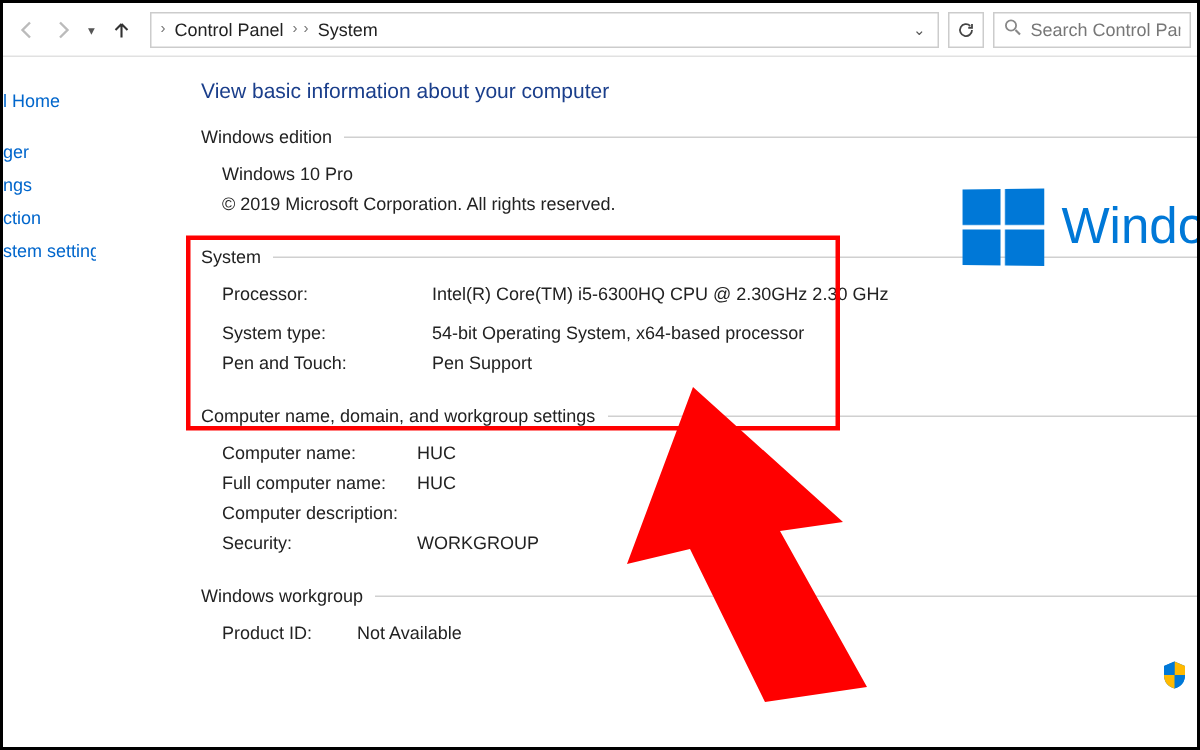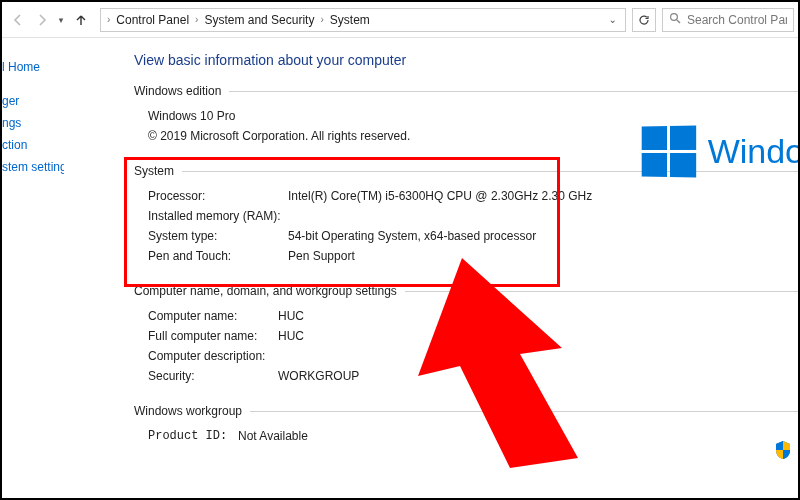--- a/index.html
+++ b/index.html
@@ -23,21 +23,21 @@
 
   .main { flex: 1; padding: 14px 0 0 70px; font-size: 12px; color: #222; position: relative; }
   .main h1 { font-size: 14px; font-weight: 400; color: #1a3e8b; margin-bottom: 16px; }
   fieldset { border: none; border-top: 1px solid #d0d0d0; padding: 0; margin: 0 0 10px 0; }
   legend { font-size: 12px; color: #222; padding-right: 8px; }
   .inner { padding: 8px 0 8px 14px; }
   .row { display: flex; padding: 3px 0; font-size: 12px; }
   .row .k { width: 140px; }
   .row .v { }
   .wider .k { width: 130px; }
-  .indent .k { width: 90px; font-family: Liberation Mono, monospace; }
+  .indent .k { width: 90px; }
 
   .winlogo { position: absolute; right: -6px; top: 88px; display: flex; align-items: center; gap: 12px; }
   .winlogo .sq { display: grid; grid-template-columns: 26px 26px; grid-template-rows: 24px 24px; gap: 3px; transform: perspective(240px) rotateY(-8deg); }
   .winlogo .sq div { background: #0078d7; }
   .winlogo .txt { color: #0078d7; font-size: 34px; font-weight: 400; }
 
   .redbox { position: absolute; border: 3px solid #ff0000; pointer-events: none; left: 122px; top: 155px; width: 436px; height: 130px; }
 
   .arrow { position: absolute; left: 400px; top: 256px; pointer-events: none; }
 
@@ -60,21 +60,20 @@
   <div class="drop">▾</div>
   <div class="up-btn">
     <svg width="14" height="14" viewBox="0 0 14 14">
         <path d="M7 3 L3 7 M7 3 L11 7 M7 3 L7 12" stroke="#333" stroke-width="1.4" fill="none"></path>
       </svg>
   </div>
   <div class="crumbs">
     <span class="sep">›</span>
     <span class="crumb">Control Panel</span>
     <span class="sep">›</span>
-    <span class="crumb">System and Security</span>
     <span class="sep">›</span>
     <span class="crumb">System</span>
     <span class="end-drop">⌄</span>
   </div>
   <div class="refresh">
     <svg width="12" height="12" viewBox="0 0 12 12">
         <path d="M10 6a4 4 0 1 1-1.2-2.8M10 2v2.5H7.5" stroke="#444" stroke-width="1.2" fill="none"></path>
       </svg>
   </div>
   <div class="search">
@@ -114,21 +113,20 @@
     </fieldset>
 
     <fieldset>
       <legend>System</legend>
       <div class="inner">
         <div class="row">
             <div class="k">Processor:</div>
             <div class="v">Intel(R) Core(TM) i5-6300HQ CPU @ 2.30GHz   2.30 GHz</div>
           </div>
         <div class="row">
-            <div class="k">Installed memory (RAM):</div>
           </div>
         <div class="row">
             <div class="k">System type:</div>
             <div class="v">54-bit Operating System, x64-based processor</div>
           </div>
         <div class="row">
             <div class="k">Pen and Touch:</div>
             <div class="v">Pen Support</div>
           </div>
       </div>

